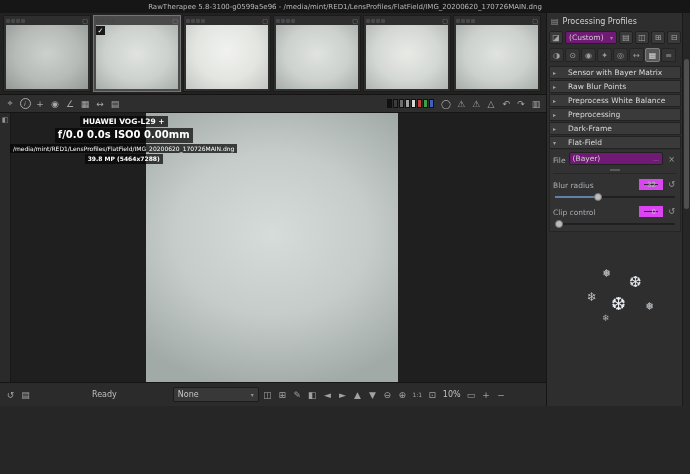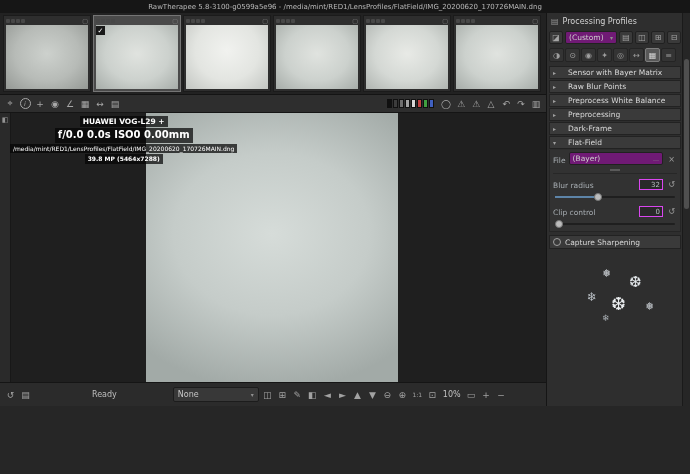--- a/index.html
+++ b/index.html
@@ -71,21 +71,21 @@
   .expander{height:13px;margin:1px 2px;background:#3a3a3a;border:1px solid #222222;display:flex;align-items:center;gap:12px;
             padding:0 3px;font-size:7.5px;color:#d8d8d8;box-sizing:border-box;}
   .expander .xarr{font-size:6px;color:#9f9f9f;}
   .ff-body{margin:0 2px 2px;background:#323232;border:1px solid #252525;border-top:none;padding:2px 3px;display:flex;
            flex-direction:column;gap:2px;font-size:7.5px;color:#a7adb2;}
   .ff-row{display:flex;align-items:flex-end;gap:3px;height:13px;}
   .ff-row .grow{flex:1;}
   .checkbox{width:8px;height:8px;background:#2a2a2a;border:1px solid #565656;box-sizing:border-box;flex:0 0 auto;}
   .sub-div{height:6px;display:flex;align-items:center;justify-content:center;border-bottom:1px solid #272727;margin-bottom:1px;}
   .sub-div i{display:block;width:10px;height:2px;background:#5a5a5a;}
-  .valbox{width:24px;height:11px;background:#292929;border:1px solid #d946ef;display:flex;align-items:center;justify-content:flex-end;
+  .valbox{width:24px;height:11px;background:#292929;border:5px solid #d946ef;display:flex;align-items:center;justify-content:flex-end;
           padding:0 2px;font-size:7px;color:#b7bcc1;box-sizing:border-box;flex:0 0 auto;}
   .reset-btn{width:11px;height:11px;display:flex;align-items:center;justify-content:center;color:#9c9c9c;font-size:8px;flex:0 0 auto;}
   .slider{height:9px;position:relative;margin:0 2px 1px;}
   .slider .track{position:absolute;left:0;right:0;top:4px;height:2px;background:#1f1f1f;border-radius:1px;}
   .slider .fill{position:absolute;left:0;top:4px;height:2px;background:#5d84a8;}
   .slider .knob{position:absolute;top:1px;width:8px;height:8px;border-radius:50%;background:#bcbcbc;border:1px solid #767676;
                 box-sizing:border-box;margin-left:-4px;}
   .cs-header{height:14px;margin:3px 2px 1px;background:#3a3a3a;border:1px solid #222222;display:flex;align-items:center;gap:4px;
              padding:0 3px;font-size:7.5px;color:#d8d8d8;box-sizing:border-box;}
   .power-ring{width:8px;height:8px;border:1px solid #a0a0a0;border-radius:50%;box-sizing:border-box;}
@@ -337,24 +337,20 @@
         <span class="grow"></span>
         <span class="valbox">0</span>
         <span class="reset-btn">↺</span>
       </div>
       <div class="slider">
         <div class="track"></div>
           <div class="knob" style="left:3%"></div>
       </div>
     </div>
 
-    <div class="cs-header">
-      <span class="power-ring"></span>
-      <span>Capture Sharpening</span>
-    </div>
 
     <span class="snow" style="left:55px;top:255px;font-size:11px;">❅</span>
     <span class="snow" style="left:82px;top:262px;font-size:15px;color:#e1e5e8;">❆</span>
     <span class="snow" style="left:40px;top:278px;font-size:12px;color:#b9bfc4;">❄</span>
     <span class="snow" style="left:64px;top:282px;font-size:18px;color:#eaedef;">❆</span>
     <span class="snow" style="left:98px;top:288px;font-size:11px;color:#c5cacf;">❅</span>
     <span class="snow" style="left:55px;top:301px;font-size:9px;color:#aeb4b9;">❄</span>
 
     <div class="rp-scroll">
       <div class="sthumb"></div>

